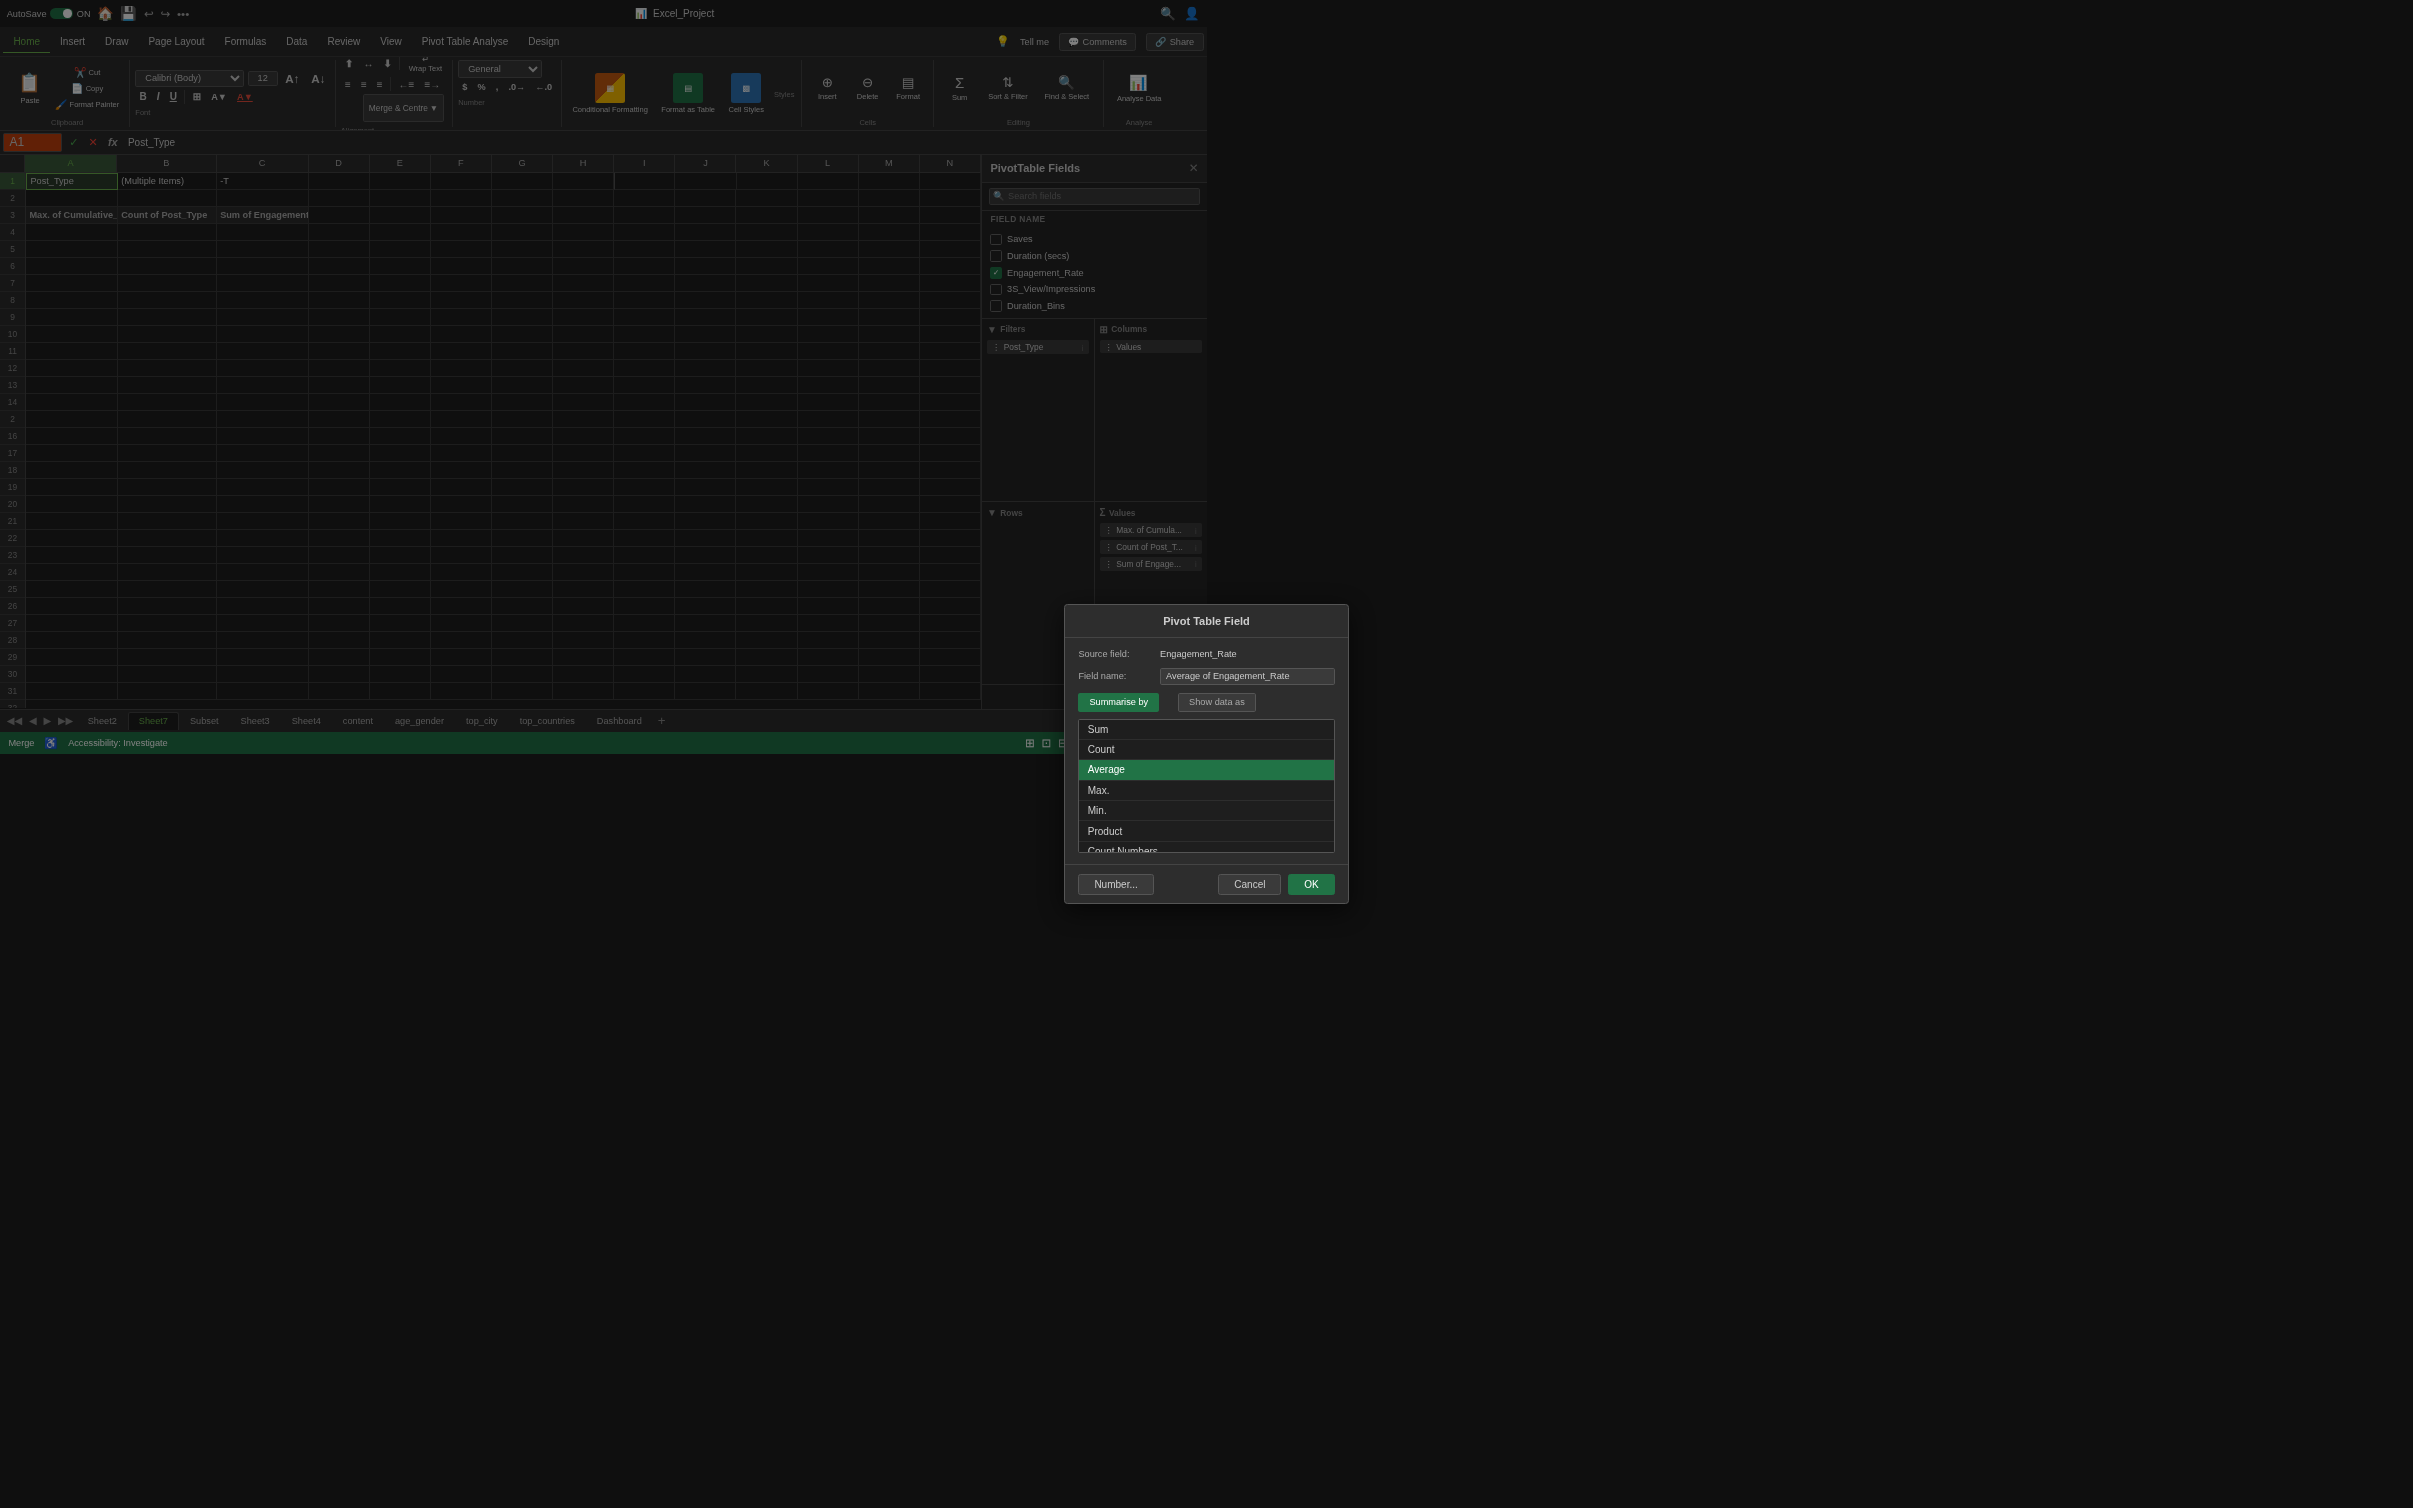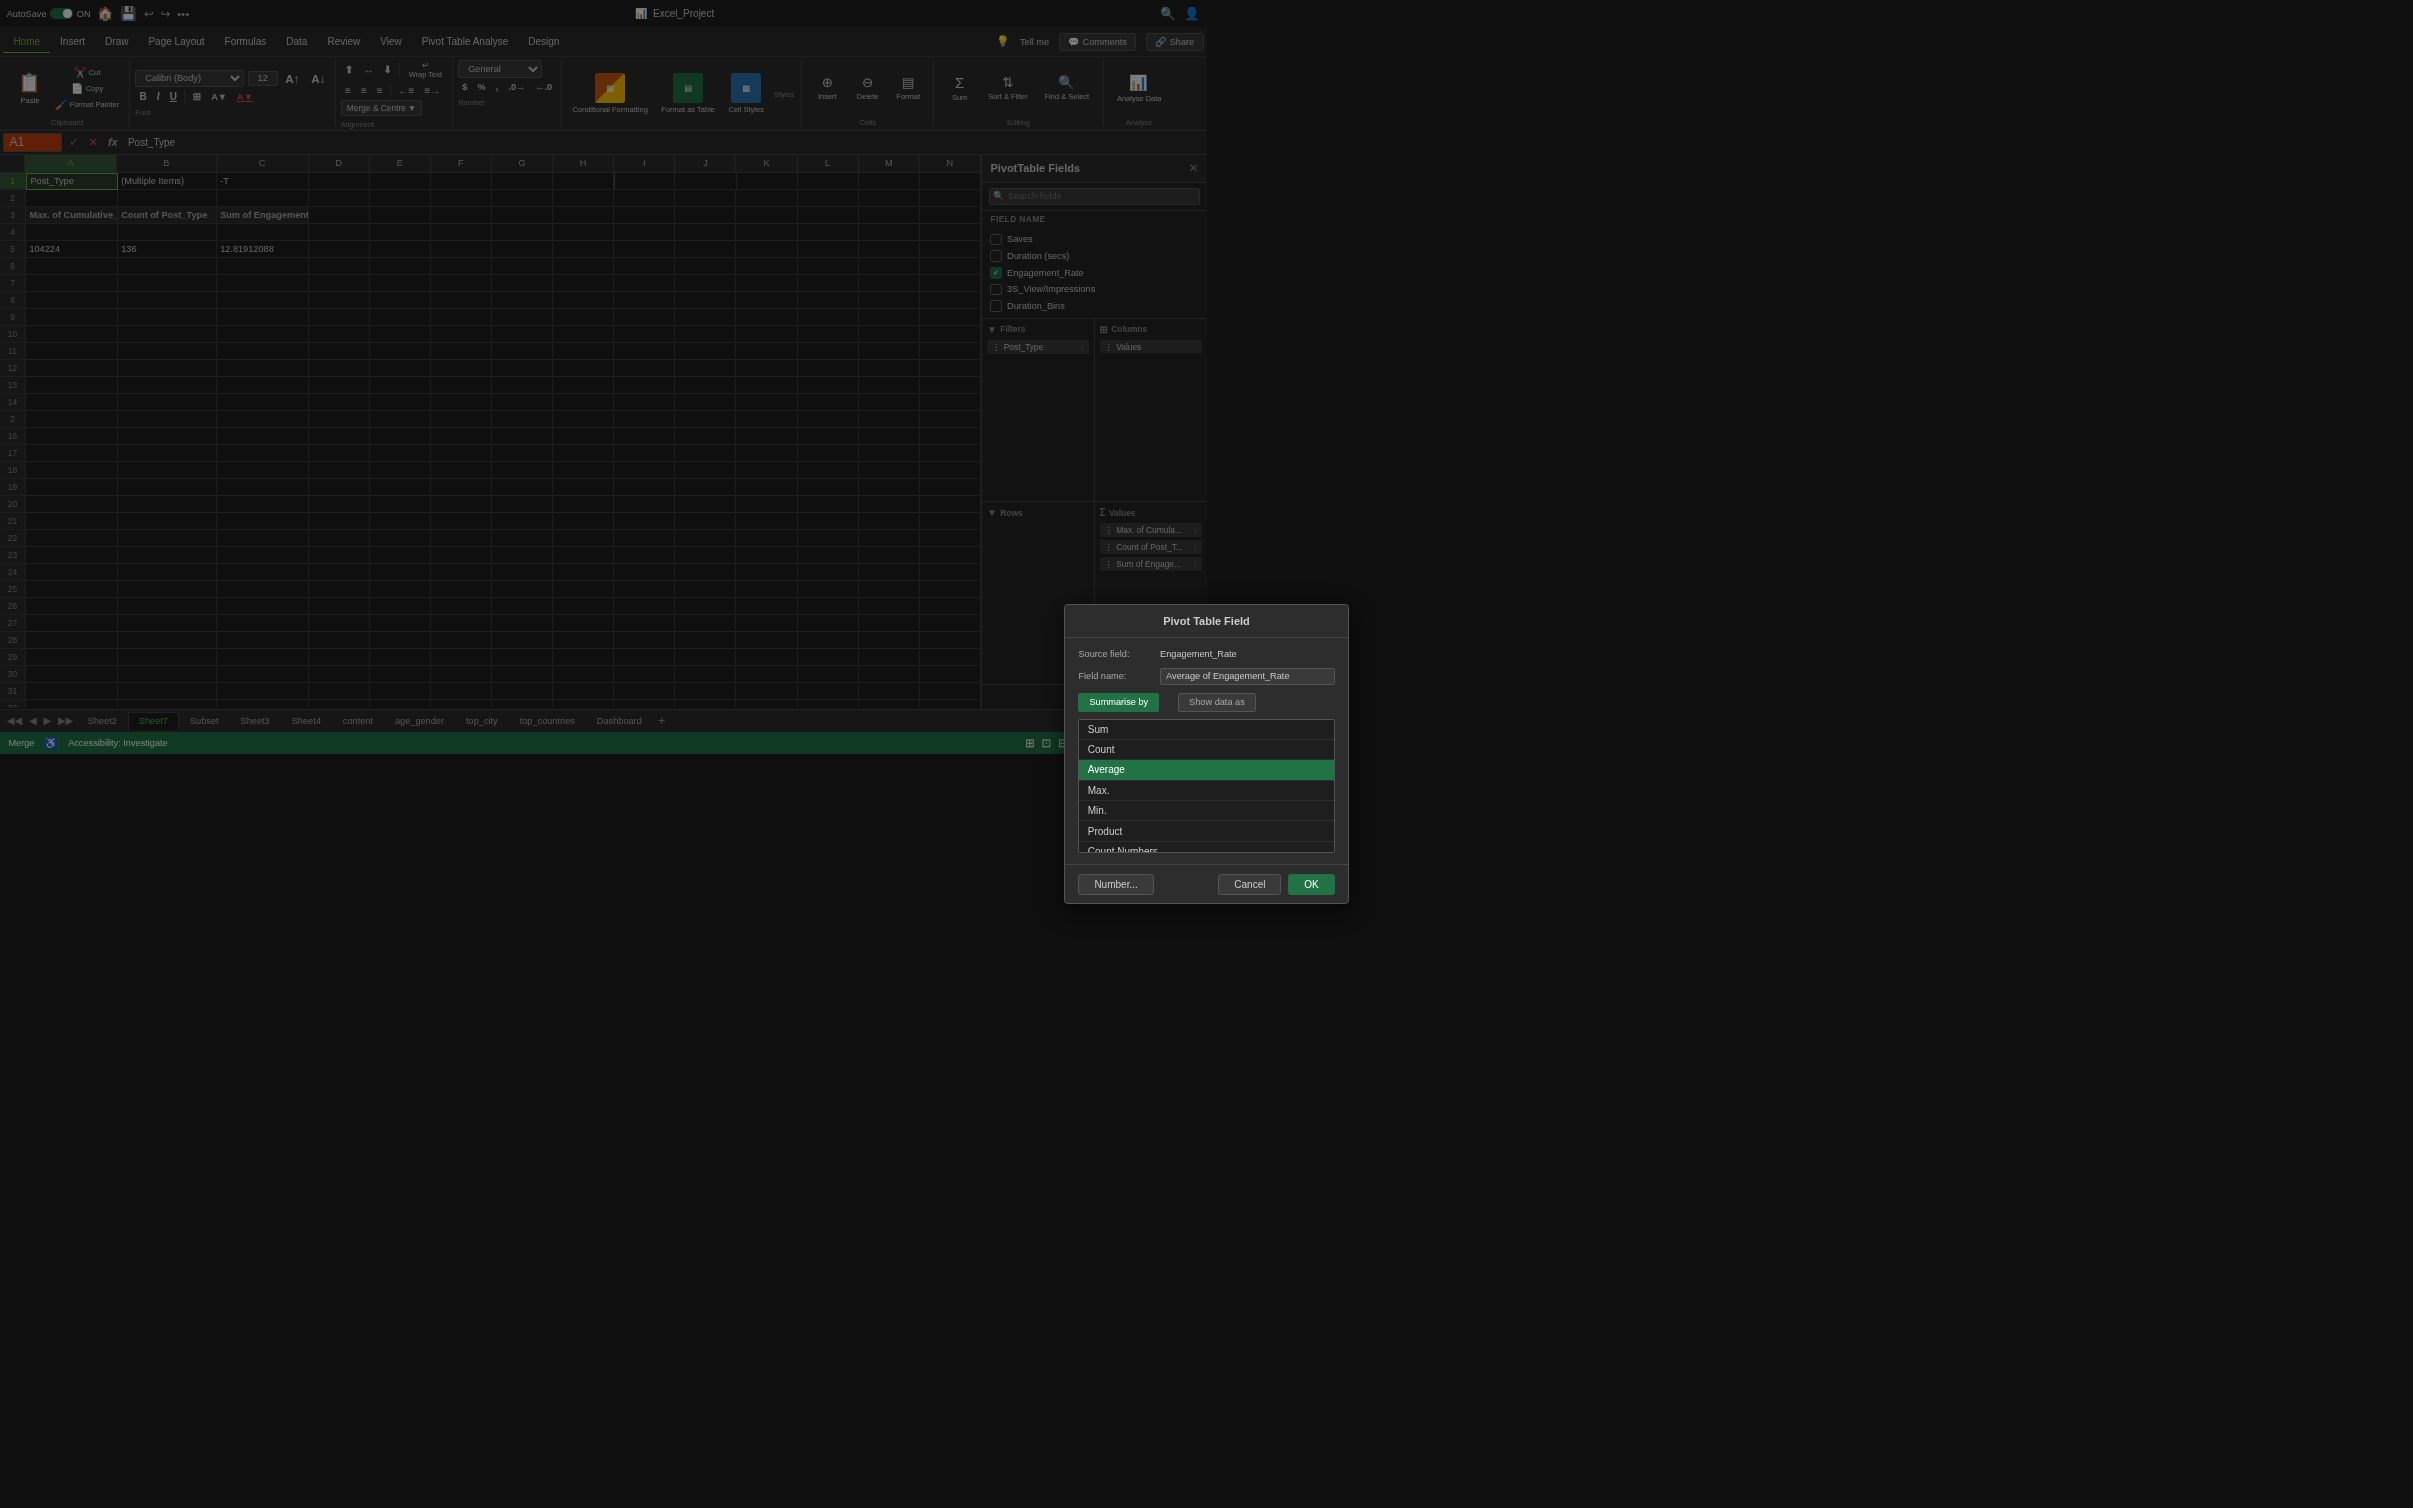--- a/index.html
+++ b/index.html
@@ -712,25 +712,26 @@
       cursor: pointer;
       border-radius: 2.5px;
     }
 
     .merge-btn {
       display: flex;
       align-items: center;
       background: #3a3a3a;
       border: 0.8px solid #555;
       color: #ccc;
-      padding: 2px 5px;
+      padding: 8px 5px;
       font-size: 8.4px;
       cursor: pointer;
       border-radius: 1.7px;
       gap: 1.7px;
+      margin-left: 22px;
     }
   </style>
 </head>
 <body>
 
 <div class="title-bar">
   <div class="title-bar-left">
     <div class="autosave-toggle">
       <span>AutoSave</span>
       <div class="toggle-pill on">
@@ -1053,36 +1054,20 @@
           <div class="grid-cell" style="width:67px;"></div>
           <div class="grid-cell" style="width:67px;"></div>
           <div class="grid-cell" style="width:67px;"></div>
           <div class="grid-cell" style="width:67px;"></div>
           <div class="grid-cell" style="width:67px;"></div>
           <div class="grid-cell" style="width:67px;"></div>
           <div class="grid-cell" style="width:67px;"></div>
           <div class="grid-cell" style="width:67px;"></div>
         </div>
 
-        <div class="grid-row">
-          <div class="grid-cell data-cell" style="width:101px;">104224</div>
-          <div class="grid-cell data-cell" style="width:109px;">136</div>
-          <div class="grid-cell data-cell" style="width:101px;">12.81912088</div>
-          <div class="grid-cell" style="width:67px;"></div>
-          <div class="grid-cell" style="width:67px;"></div>
-          <div class="grid-cell" style="width:67px;"></div>
-          <div class="grid-cell" style="width:67px;"></div>
-          <div class="grid-cell" style="width:67px;"></div>
-          <div class="grid-cell" style="width:67px;"></div>
-          <div class="grid-cell" style="width:67px;"></div>
-          <div class="grid-cell" style="width:67px;"></div>
-          <div class="grid-cell" style="width:67px;"></div>
-          <div class="grid-cell" style="width:67px;"></div>
-          <div class="grid-cell" style="width:67px;"></div>
-        </div>
 
         <div id="empty-rows">
             <div class="grid-row">
               <div class="grid-cell" style="width: 101px;"></div>
               <div class="grid-cell" style="width: 109px;"></div>
               <div class="grid-cell" style="width: 101px;"></div>
               <div class="grid-cell" style="width: 67px;"></div>
               <div class="grid-cell" style="width: 67px;"></div>
               <div class="grid-cell" style="width: 67px;"></div>
               <div class="grid-cell" style="width: 67px;"></div>

